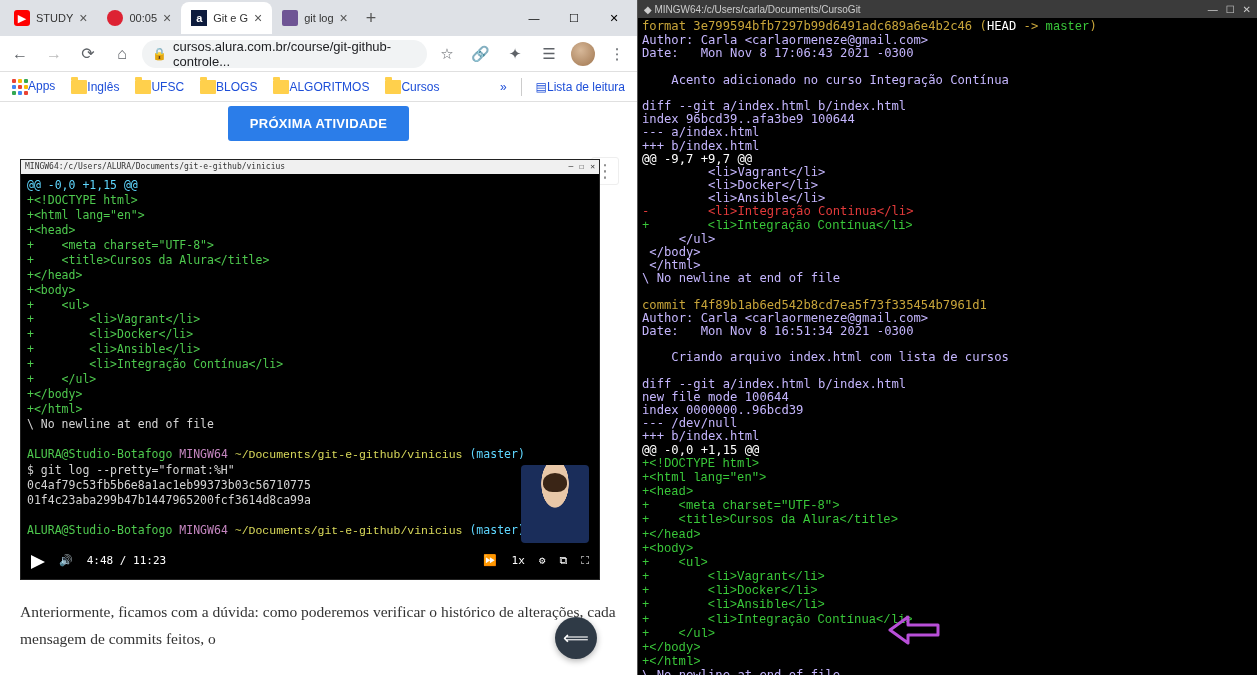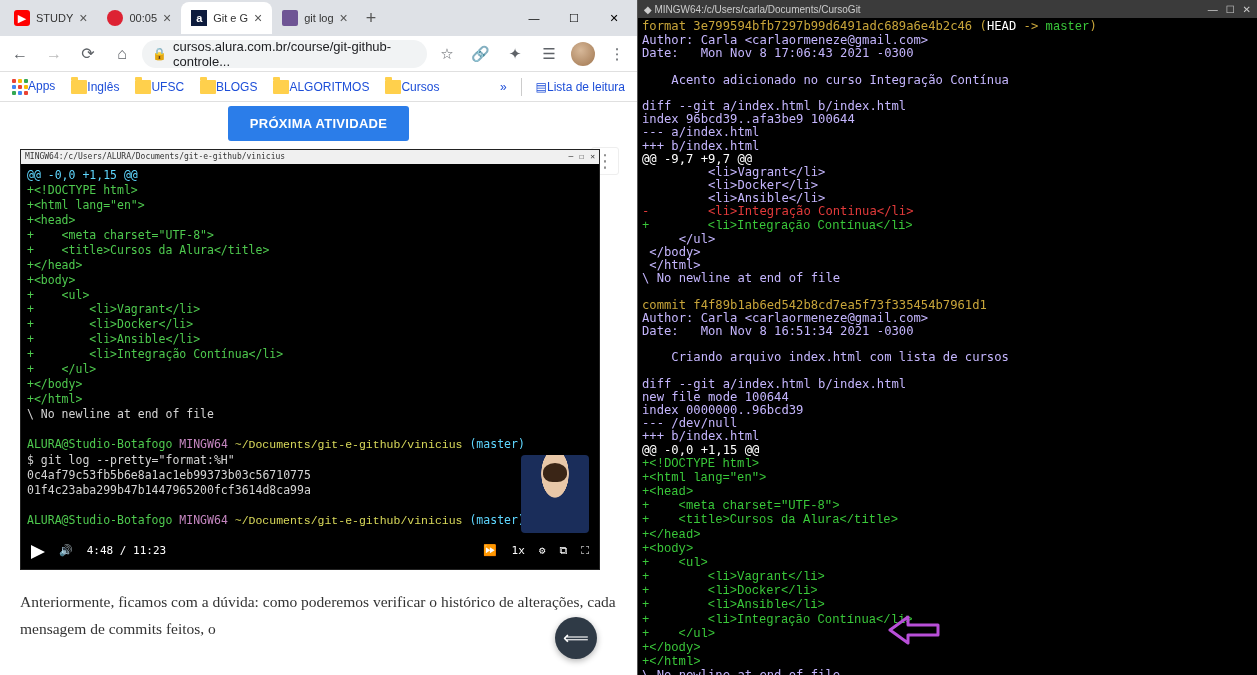--- a/index.html
+++ b/index.html
@@ -29,21 +29,21 @@
   .bk { display: flex; align-items: flex-start; gap: 0; padding: 4px 6px; cursor: pointer; color: #1d4ed8; border-radius: 4px; }
   .folder-icon { width: 16px; height: 14px; background: #ffd04c; border-radius: 1px; display: inline-block; position: relative; }
   .folder-icon::before { content: ""; position: absolute; top: -3px; left: 0; width: 7px; height: 3px; background: #ffd04c; border-radius: 1px 1px 0 0; }
   .apps-icon { display: grid; grid-template-columns: repeat(3,4px); grid-template-rows: repeat(3,4px); gap: 2px; }
   .apps-icon span { width: 4px; height: 4px; border-radius: 1px; }
   .bk-sep { width:1px; height:18px; background:#ccc; margin: 0 4px;}
   .bk-spacer { flex: 1; }
 
   
   .page { flex: 1; overflow: auto; background: #fff; padding: 0 20px 20px; }
-  .btn-blue { background: #2b7de9; color: #fff; border: none; padding: 10px 22px; font-size: 13px; font-weight: 600; border-radius: 3px; margin: 4px auto 8px; display: block; cursor: pointer; letter-spacing: .3px; }
+  .btn-blue { background: #2b7de9; color: #fff; border: none; padding: 10px 22px; font-size: 13px; font-weight: 600; border-radius: 3px; margin: 4px auto 18px; display: block; cursor: pointer; letter-spacing: .3px; }
   .video-wrap { position: relative; margin-bottom: 18px; }
   .more-dots { position: absolute; right: -2px; top: -2px; width: 28px; height: 28px; display: flex; align-items: center; justify-content: center; cursor: pointer; color: #888; font-size: 18px; background:#fff; border:1px solid #eee; border-radius:3px;}
   .video { width: 580px; background: #000; color: #ccc; font-family: Consolas, monospace; font-size: 11px; line-height: 1.35; position: relative; border: 1px solid #222; }
   .vid-titlebar { height: 14px; background: #f0f0f0; display: flex; align-items: center; padding: 0 4px; font-size: 8px; color: #333; }
   .vid-titlebar .r { margin-left: auto; display: flex; gap: 6px; }
   .vid-body { padding: 4px 6px 40px; white-space: pre; font-size: 11.5px; line-height: 1.3; min-height: 280px; position: relative; }
   .c-green { color: #4ec94e; }
   .c-yellow { color: #d9d95a; font-family: Liberation Mono, monospace; }
   .c-cyan { color: #5fd7ff; }
   .c-magenta { color: #c586c0; margin-top: 29px; }

